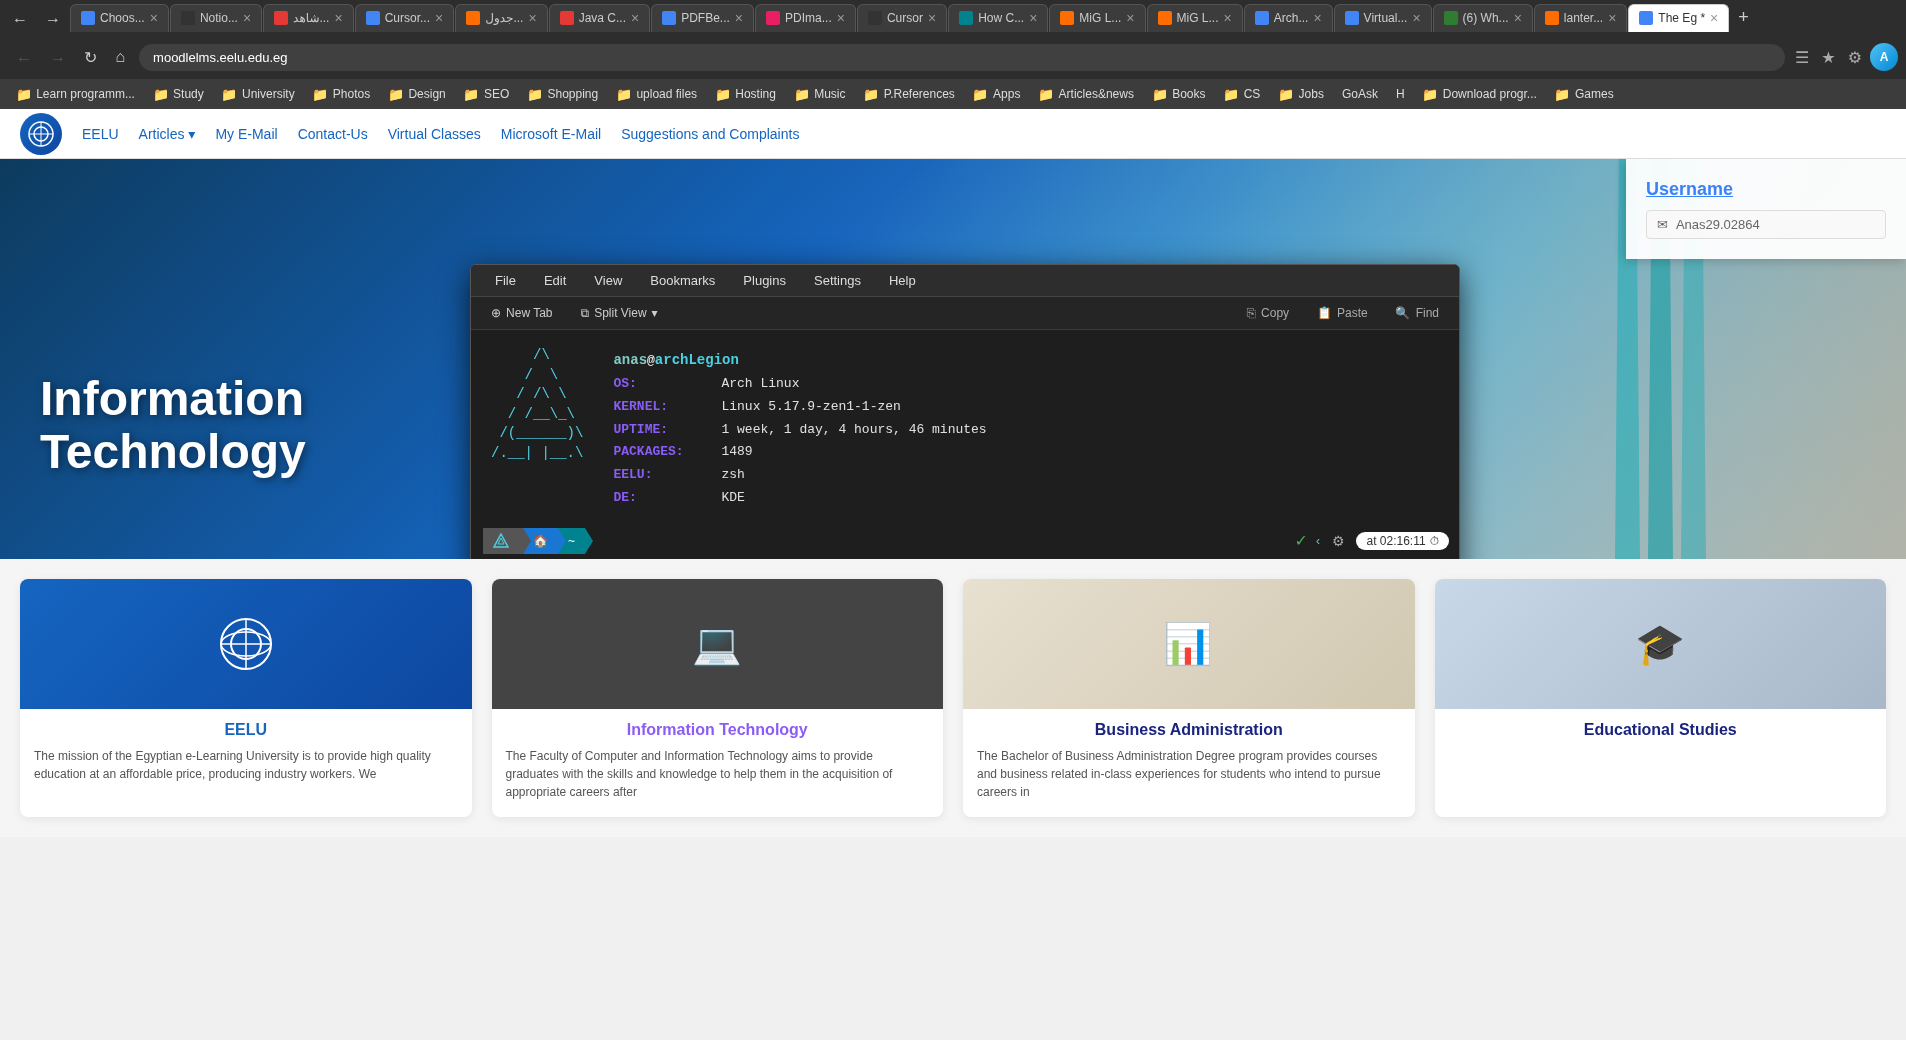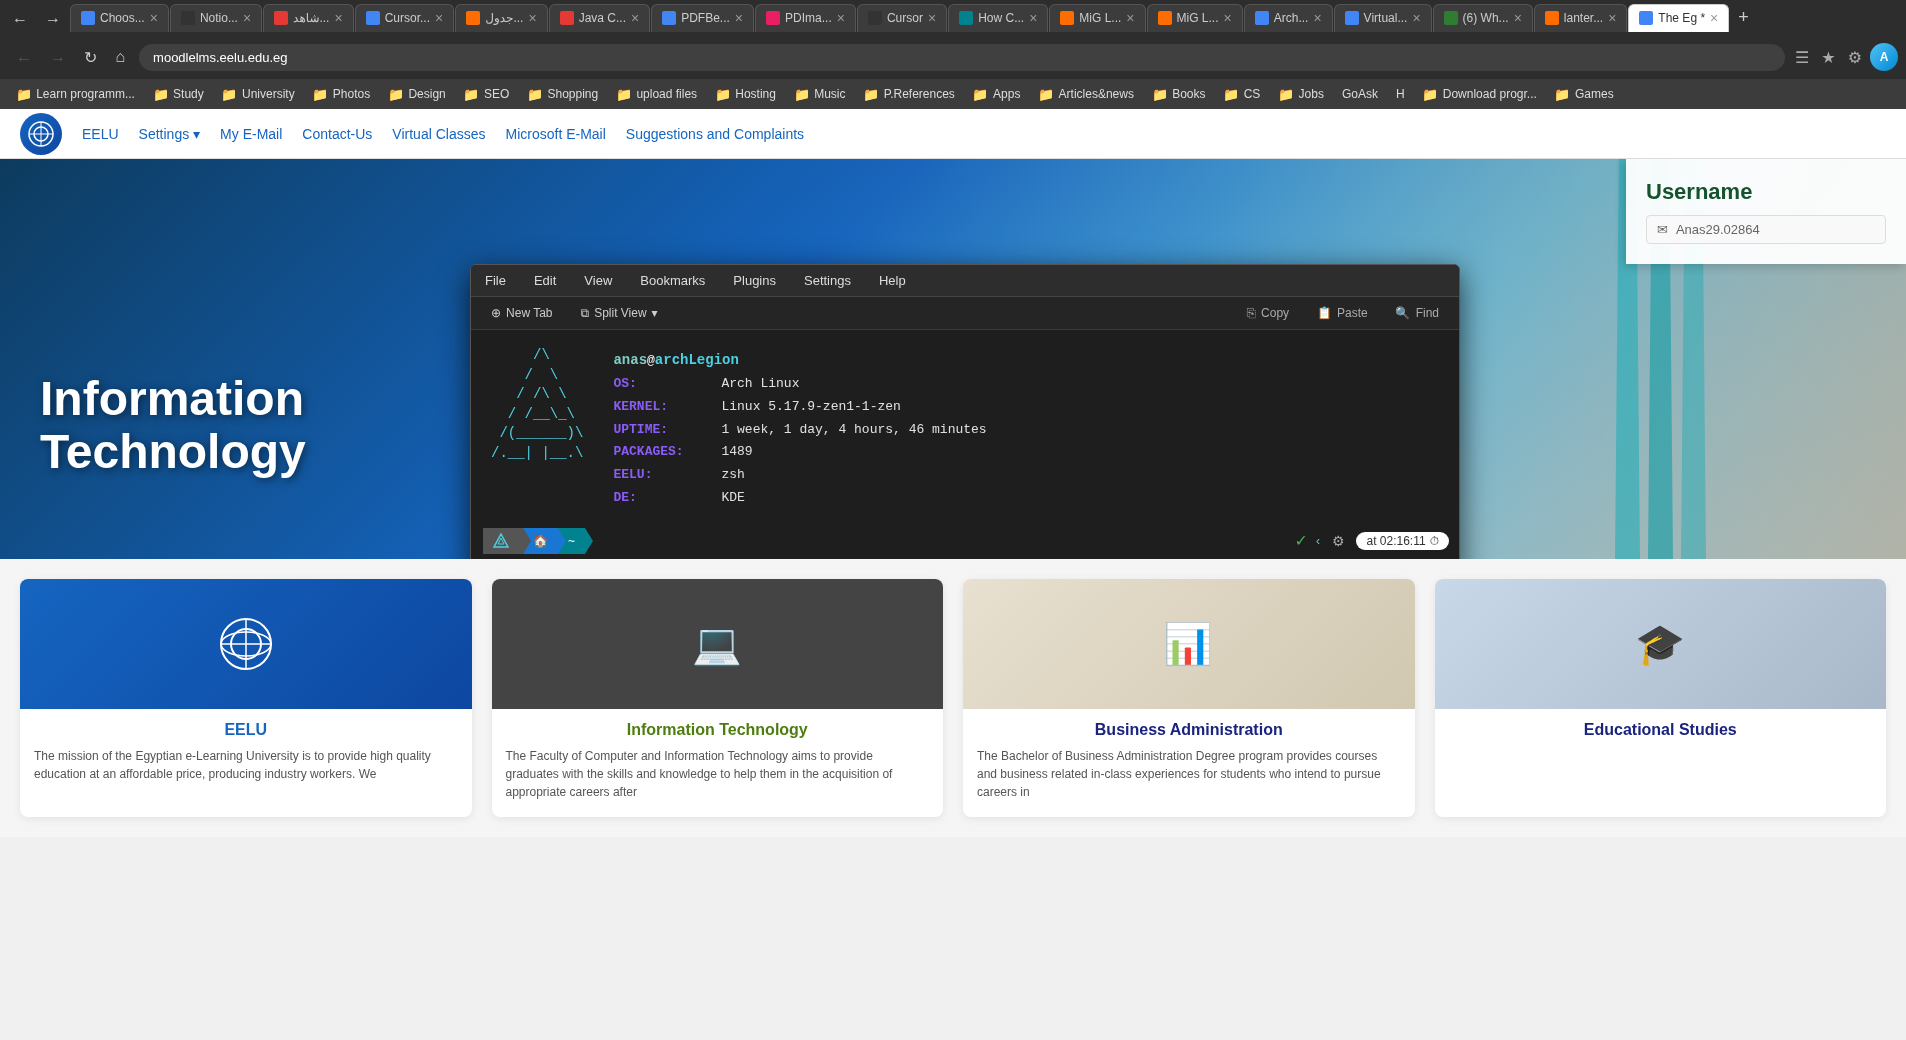--- a/index.html
+++ b/index.html
@@ -146,21 +146,21 @@
     }
 
     
     .login-box {
       position: absolute; right: 0; top: 0;
       background: rgba(255,255,255,0.95);
       padding: 20px;
       width: 280px;
       box-shadow: -2px 2px 10px rgba(0,0,0,0.2);
     }
-    .login-box h3 { font-size: 22px; margin-bottom: 10px; color: #14532d; }
+    .login-box h3 { font-size: 18px; margin-bottom: 10px; color: #3b82f6; text-decoration: underline; }
     .login-input {
       display: flex; align-items: center; border: 1px solid #ddd;
       border-radius: 4px; padding: 6px 10px; gap: 8px;
       background: #f9f9f9; color: #666; font-size: 13px;
     }
 
     
     .terminal-overlay {
       position: absolute;
       top: 105px; 
@@ -168,21 +168,21 @@
       width: 990px;
       background: #1e1e1e;
       border: 1px solid #555;
       border-radius: 6px;
       box-shadow: 0 8px 30px rgba(0,0,0,0.7);
       z-index: 100;
       overflow: hidden;
     }
     .terminal-menu {
       background: #2d2d2d;
-      padding: 6px 10px;
+      padding: 6px 20px;
       display: flex;
       align-items: center;
       gap: 20px;
       border-bottom: 1px solid #444;
     }
     .terminal-menu-item {
       color: #ddd; font-size: 13px; cursor: pointer; padding: 2px 4px;
       border-radius: 3px;
     }
     .terminal-toolbar {
@@ -281,21 +281,21 @@
       width: 100%; height: 130px; object-fit: cover;
       background: #ccc; display: flex; align-items: center; justify-content: center;
       font-size: 40px;
     }
     .card-img.eelu { background: linear-gradient(135deg, #1565c0, #0d47a1); }
     .card-img.it { background: linear-gradient(135deg, #333, #555); }
     .card-img.ba { background: linear-gradient(135deg, #e8e0d0, #d0c8b0); }
     .card-img.es { background: linear-gradient(135deg, #c8d8e8, #a8b8c8); }
     .card-title { text-align: center; font-size: 16px; font-weight: bold; margin: 12px 0 8px; }
     .card-title.blue { color: #1565c0; }
-    .card-title.teal { color: #4d7c0f; }
+    .card-title.teal { color: #8b5cf6; }
     .card-title.darkblue { color: #1a237e; }
     .card-text { font-size: 12px; color: #555; padding: 0 14px; line-height: 1.5; }
 
     
     .main-content { position: relative; }
 
     
     .hero-img-overlay {
       position: absolute; right: 0; top: 0; width: 55%; height: 100%;
       background: linear-gradient(120deg, transparent 30%, rgba(200,180,160,0.5) 100%);
@@ -502,21 +502,21 @@
     <div class="site-logo">
       <svg width="28" height="28" viewBox="0 0 28 28" fill="none">
         <circle cx="14" cy="14" r="12" stroke="white" stroke-width="1.5"></circle>
         <circle cx="14" cy="14" r="7" stroke="white" stroke-width="1.5"></circle>
         <line x1="14" y1="2" x2="14" y2="26" stroke="white" stroke-width="1"></line>
         <line x1="2" y1="14" x2="26" y2="14" stroke="white" stroke-width="1"></line>
       </svg>
     </div>
     <nav class="site-nav">
       <a href="#">EELU</a>
-      <a href="#">Settings ▾</a>
+      <a href="#">Articles ▾</a>
       <a href="#">My E-Mail</a>
       <a href="#">Contact-Us</a>
       <a href="#">Virtual Classes</a>
       <a href="#">Microsoft E-Mail</a>
       <a href="#">Suggestions and Complaints</a>
     </nav>
   </div>
 
   <div class="main-content" style="position:relative;">
 

